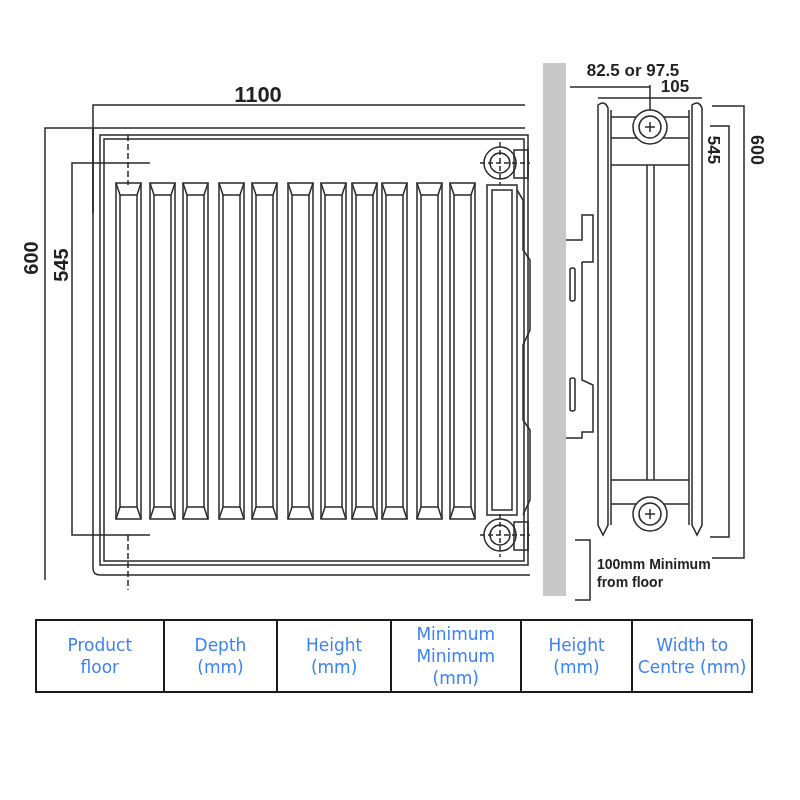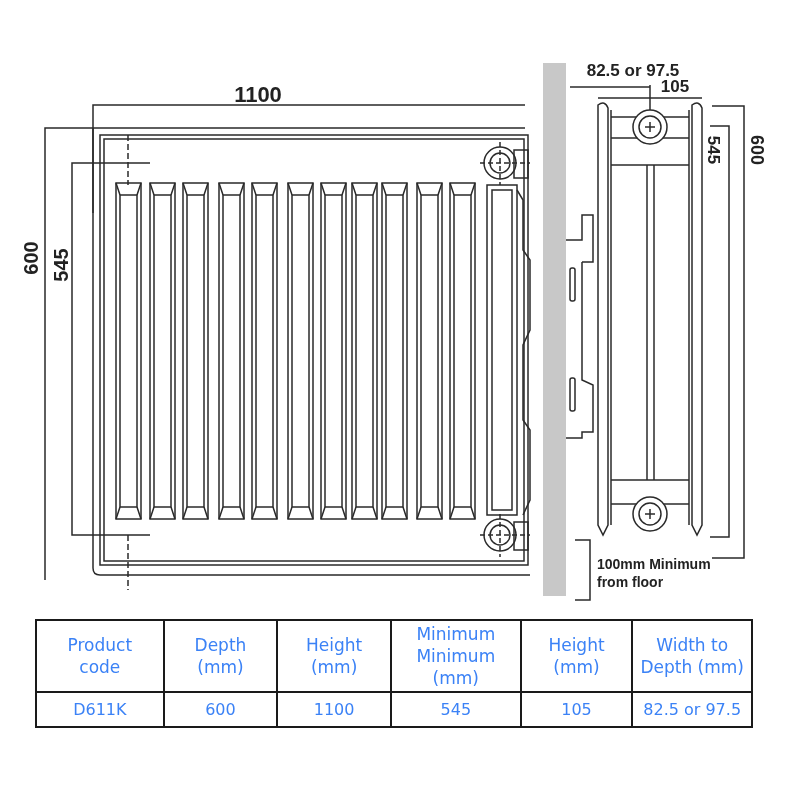--- a/index.html
+++ b/index.html
@@ -197,45 +197,37 @@
       <col style="width:114px">
       <col style="width:114px">
       <col style="width:130px">
       <col style="width:112px">
       <col style="width:120px">
   </colgroup>
   <tbody>
       <tr class="head">
     <td>
           <span class="hl">Product</span>
-          <span class="hl">code</span>
+          <span class="hl">floor</span>
         </td>
     <td>
           <span class="hl">Depth</span>
           <span class="hl">(mm)</span>
         </td>
     <td>
           <span class="hl">Height</span>
           <span class="hl">(mm)</span>
         </td>
     <td>
           <span class="hl">Minimum</span>
           <span class="hl">Minimum (mm)</span>
         </td>
     <td>
           <span class="hl">Height</span>
           <span class="hl">(mm)</span>
         </td>
     <td>
           <span class="hl">Width to</span>
-          <span class="hl">Depth (mm)</span>
-        </td>
-  </tr>
-  <tr class="data">
-    <td>D611K</td>
-    <td>600</td>
-    <td>1100</td>
-    <td>545</td>
-    <td>105</td>
-    <td>82.5 or 97.5</td>
+          <span class="hl">Centre (mm)</span>
+        </td>
   </tr>
 </tbody>
   </table>
 
 </body></html>

